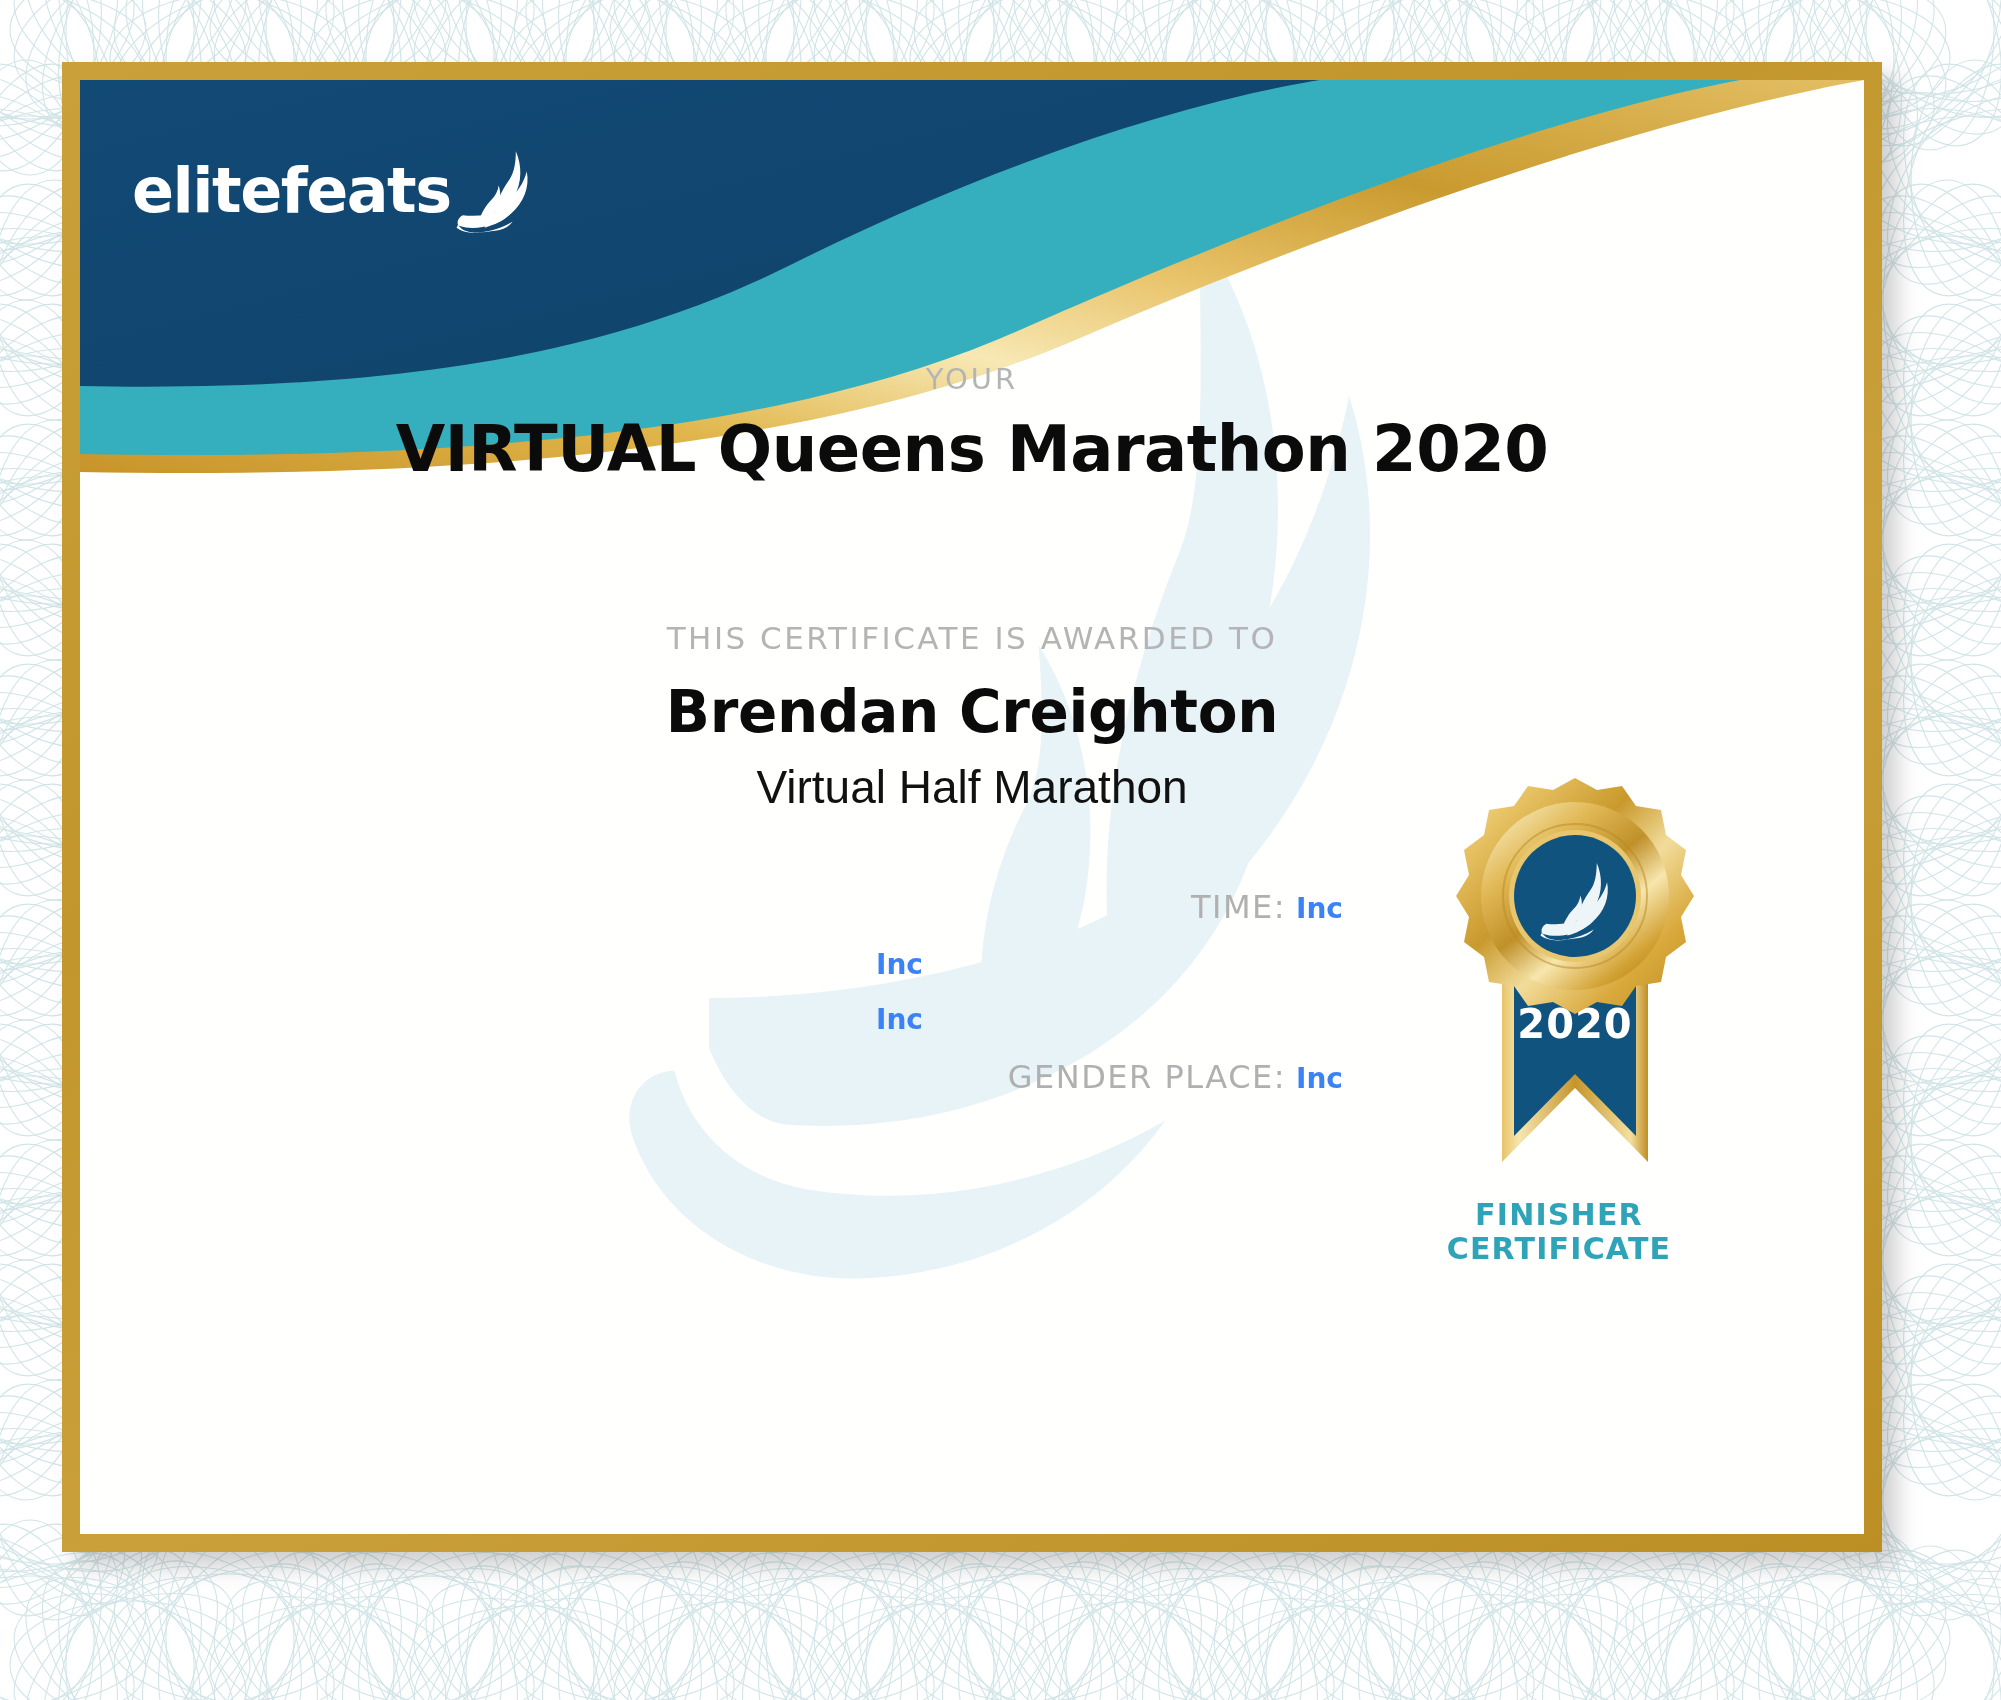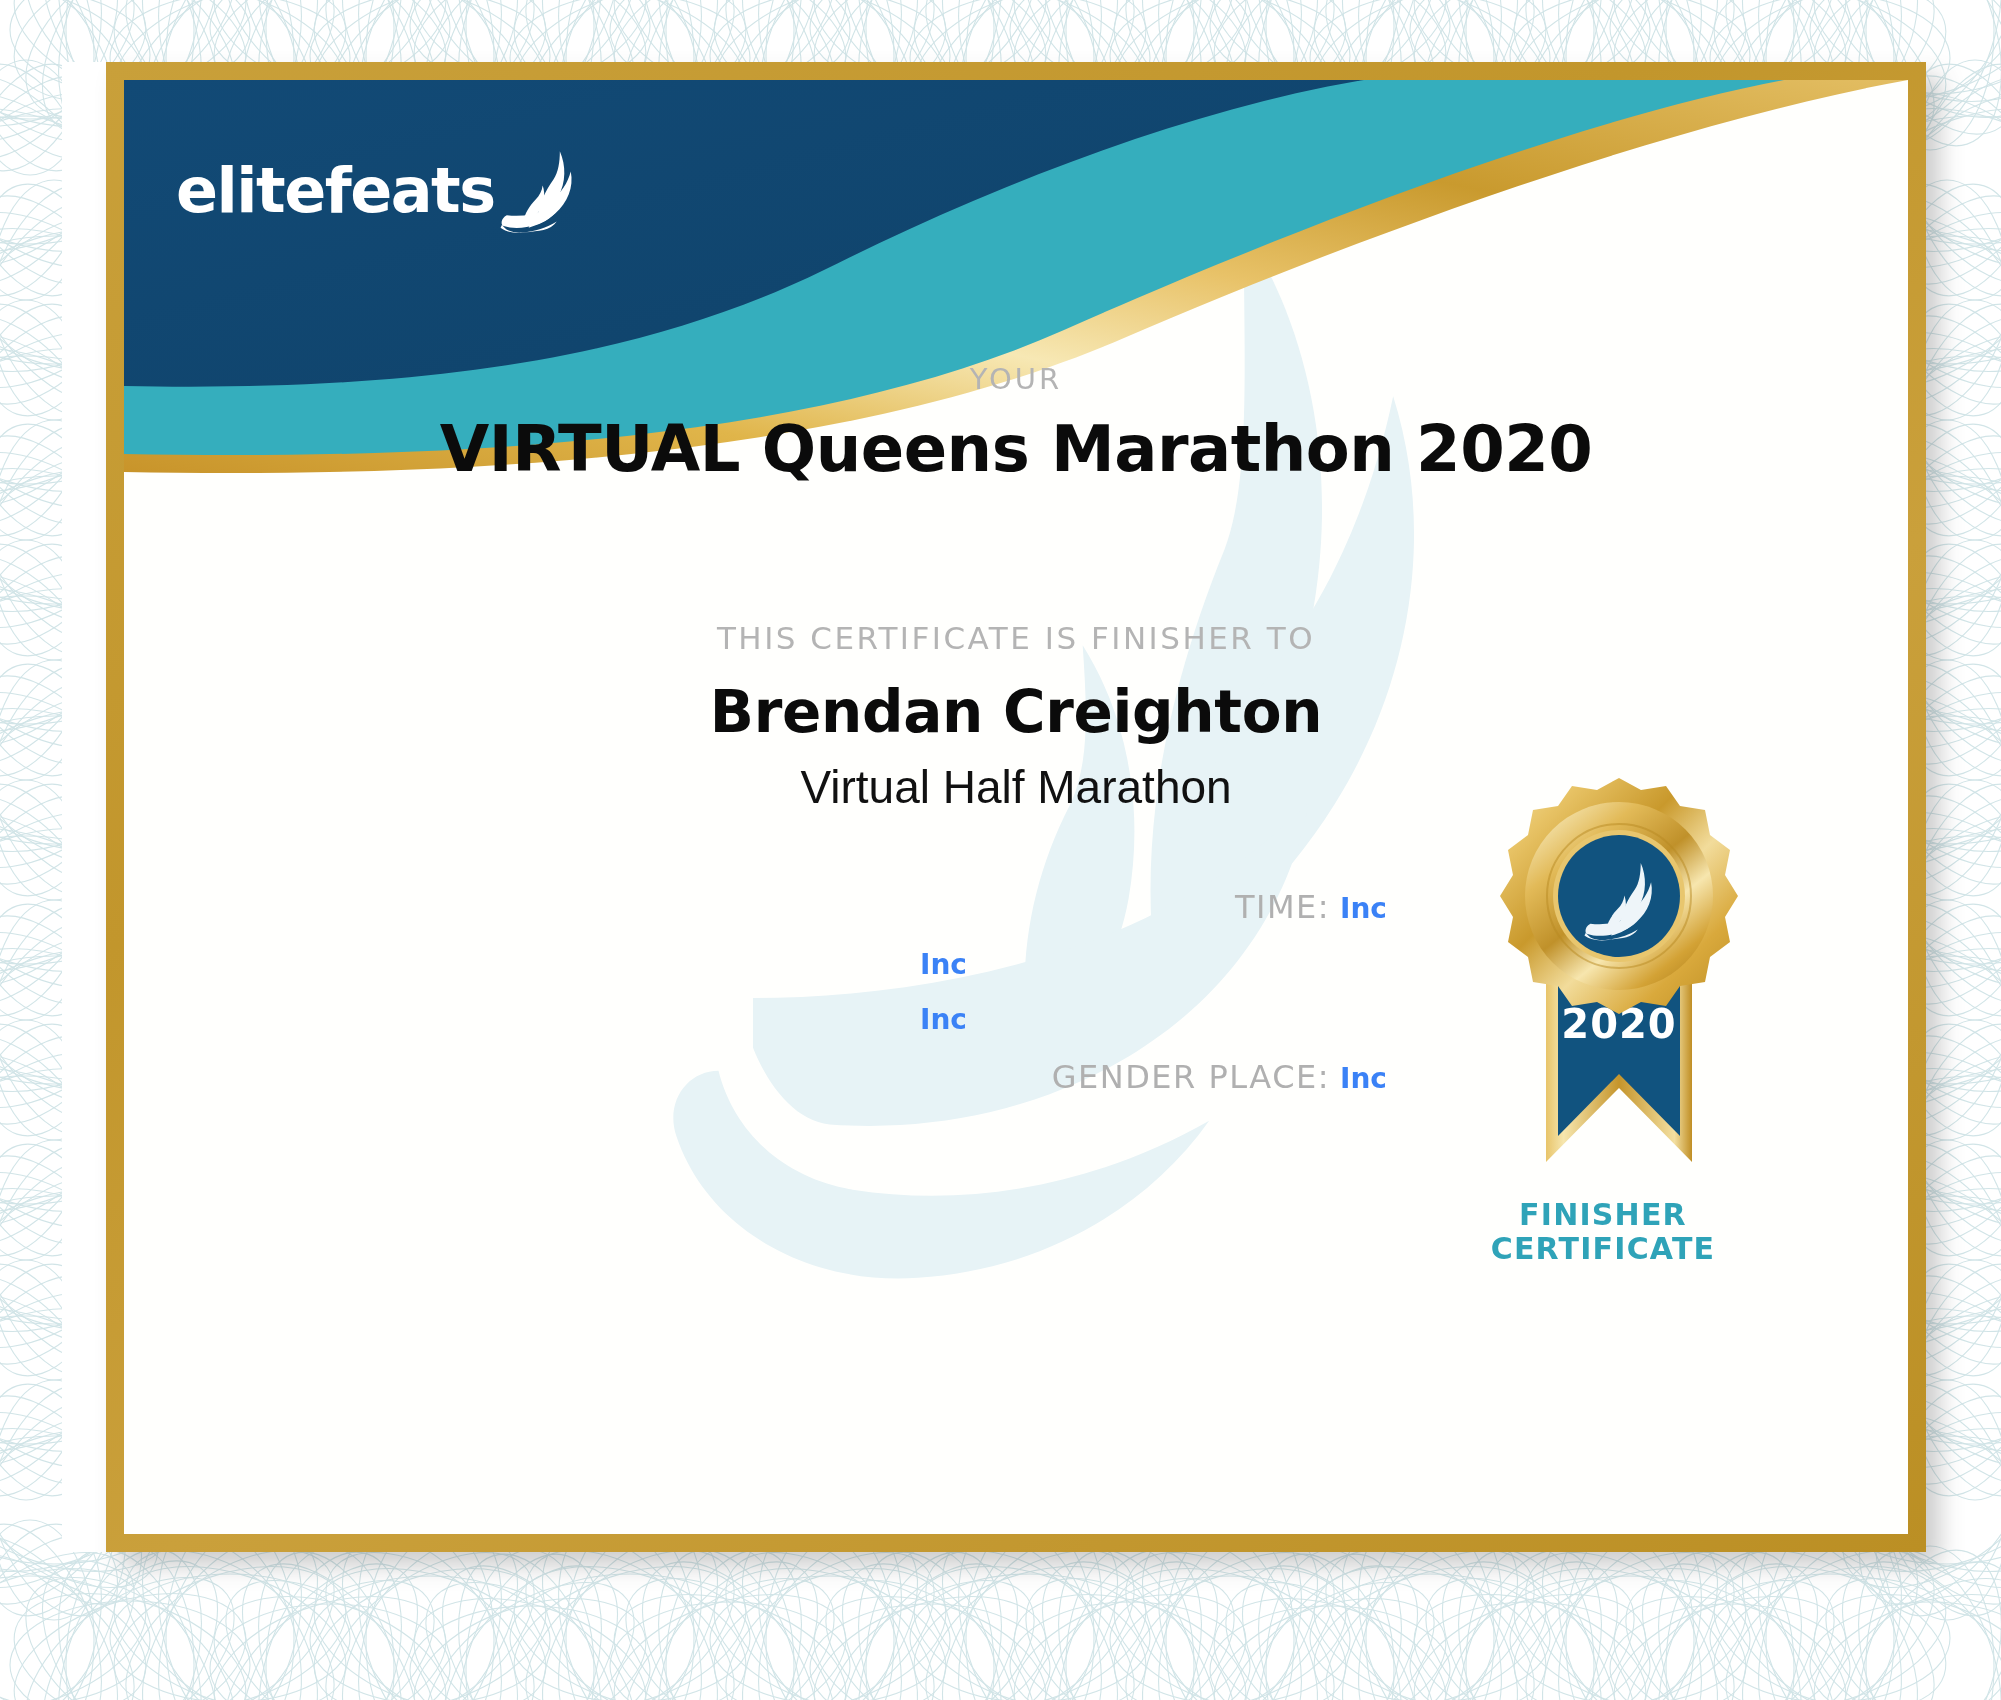--- a/index.html
+++ b/index.html
@@ -34,21 +34,20 @@
   
   #gold-frame {
     position: absolute;
     left: 62px;
     top: 62px;
     width: 1820px;
     height: 1490px;
     background: linear-gradient(150deg, #c9a03a 0%, #c2962c 35%, #caa03b 60%, #bb8f24 100%);
     box-shadow: 14px 14px 22px rgba(60,60,60,0.26);
     z-index: 2;
-    margin-left: 44px;
   }
   #inner-card {
     position: absolute;
     left: 18px;
     top: 18px;
     right: 18px;
     bottom: 18px;
     background: #fffffd;
     overflow: hidden;
   }
@@ -352,21 +351,21 @@
             <path d="M4 98 C8 106 18 109 30 108 C46 107 61 102 74 94 C66 106 50 106 34 108 C20 110 8 107 2 102 Z"></path>
           </g>
         </svg>
       </div>
 
       <div id="content">
 
         <div class="kicker" id="label-event">YOUR</div>
         <div id="event-title">VIRTUAL Queens Marathon 2020</div>
 
-        <div class="kicker" id="label-awarded">THIS CERTIFICATE IS FINISHER TO</div>
+        <div class="kicker" id="label-awarded">THIS CERTIFICATE IS AWARDED TO</div>
         <div id="recipient-name">Brendan Creighton</div>
         <div id="race-category">Virtual Half Marathon</div>
 
 
         <div id="stats">
           <div class="stat-row">
             <span class="stat-label">TIME:</span>
             <span class="stat-value">Inc</span>
           </div>
           <div class="stat-row">

